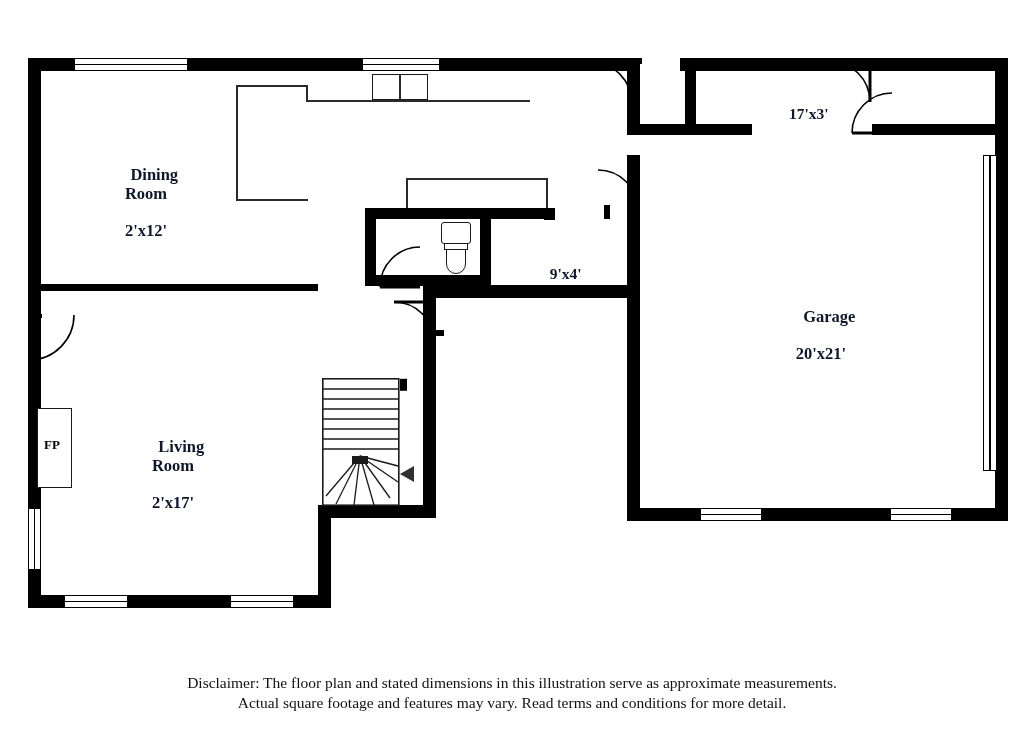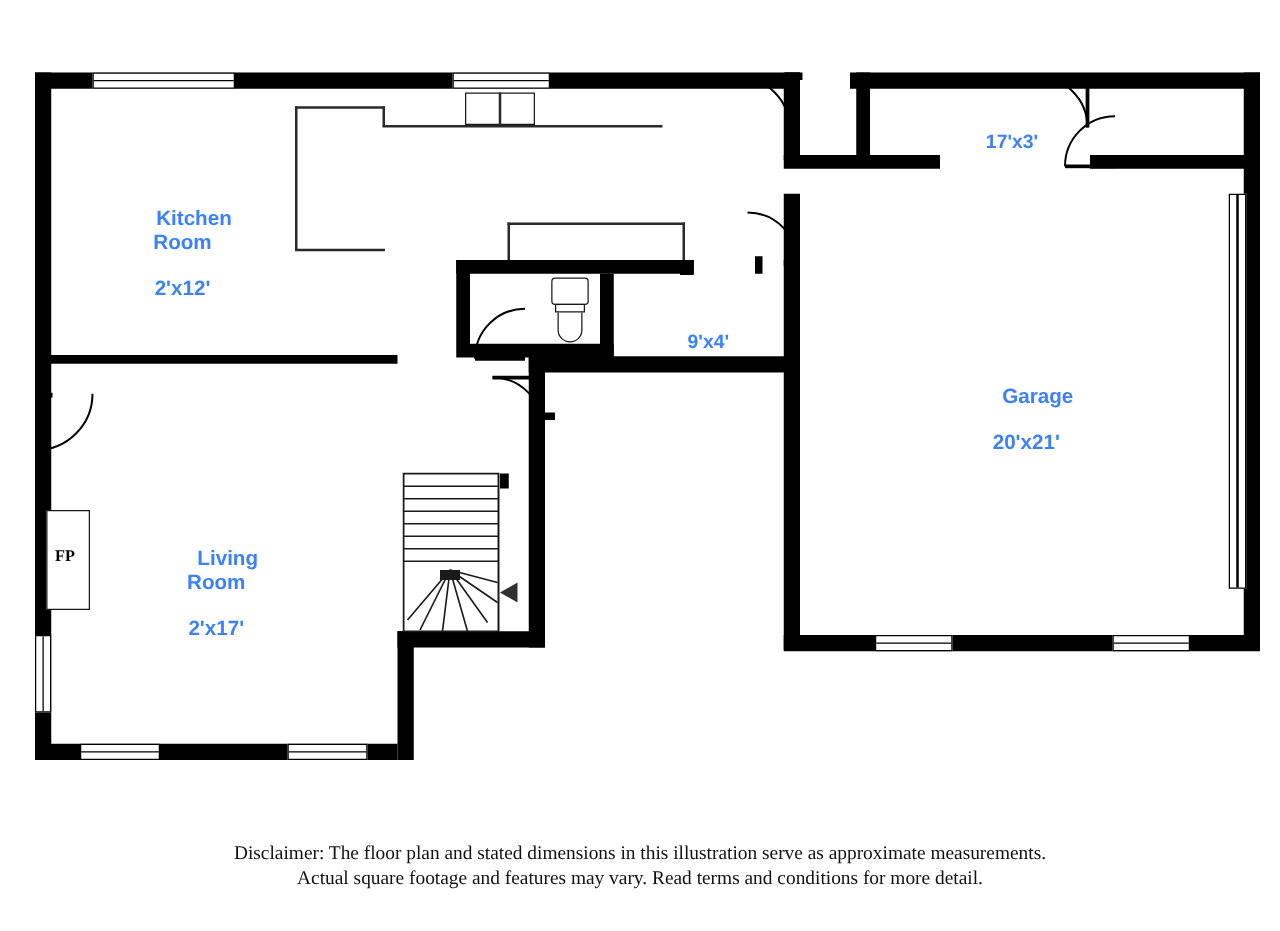--- a/index.html
+++ b/index.html
@@ -25,24 +25,24 @@
     background: #000000;
   }
   .thin-line {
     position: absolute;
     background: #2a2a2a;
   }
   .room-label {
     position: absolute;
     text-align: center;
     font-weight: bold;
-    color: #3b82f6;
+    color: #0f172a;
     line-height: 1.12;
     white-space: pre;
-    font-family: Liberation Sans, sans-serif;
+    font-family: Liberation Serif, serif;
   }
   .label-lg { font-size: 16.5px; }
   .label-md { font-size: 15.5px; }
   .fp-label {
     position: absolute;
     font-weight: bold;
     font-size: 13px;
     color: #000000;
     font-family: "Liberation Serif", serif;
   }
@@ -250,21 +250,21 @@
       <line x1="38" y1="78" x2="76" y2="104" stroke="#1a1a1a" stroke-width="1.3"></line>
       <line x1="38" y1="78" x2="76" y2="88" stroke="#1a1a1a" stroke-width="1.3"></line>
 
       <path d="M30 78 L46 78 L46 86 L30 86 Z" fill="#1a1a1a"></path>
       <path d="M78 96 L92 88 L92 104 Z" fill="#1a1a1a" opacity="0.9"></path>
       <rect x="78" y="0.8" width="7" height="12" fill="#000"></rect>
     </svg>
   </div>
 
   <div class="room-label label-lg" style="left:66px; top:148px; width:160px;">
-    <span>Kitchen
+    <span>Dining
 Room</span>
     <div>2'x12'</div>
   </div>
 
 
   <div class="room-label label-md" style="left:721px; top:88px; width:160px;">
     <span>17'x3'</span>
   </div>
 
   <div class="room-label label-md" style="left:478px; top:248px; width:160px;">

